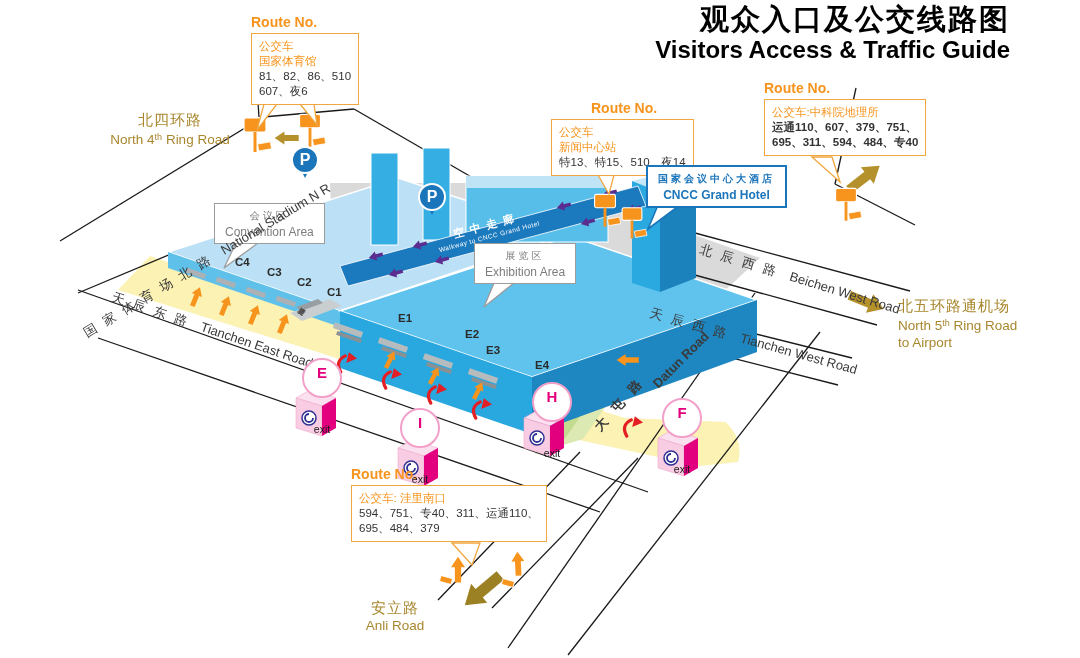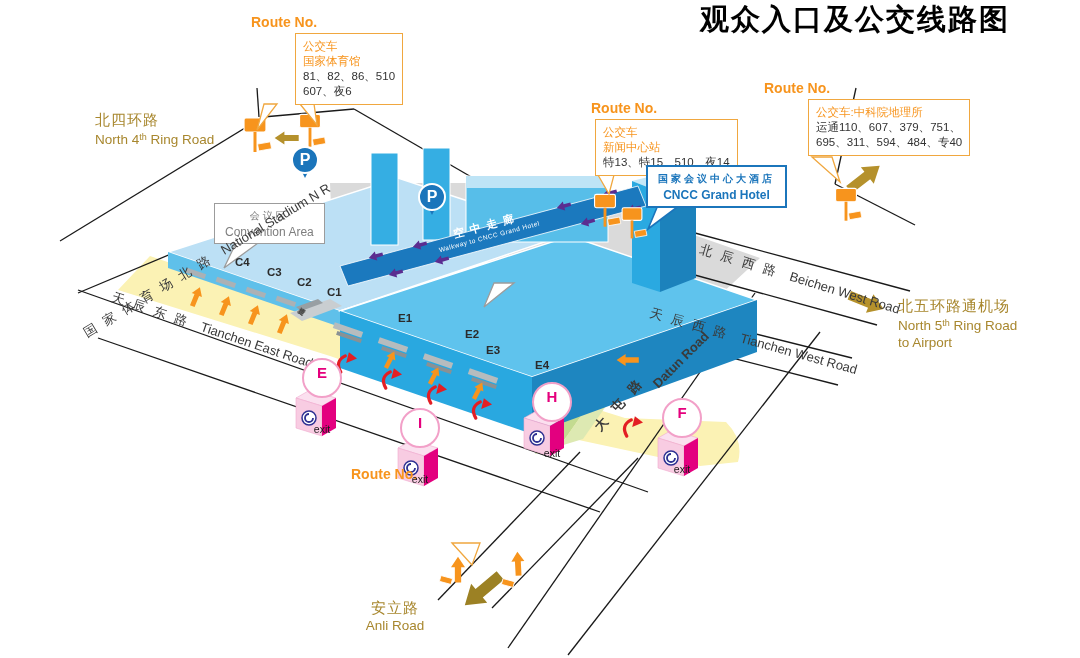--- a/index.html
+++ b/index.html
@@ -6,24 +6,24 @@
   body{font-family:"Liberation Sans","DejaVu Sans",sans-serif;}
   .stage{position:relative;width:1080px;height:658px;background:#fff;overflow:hidden;}
   .stage svg.map{position:absolute;left:0;top:0;}
 
   .title-block{position:absolute;right:70px;top:2px;text-align:right;font-weight:bold;color:#000;}
   .title-zh{font-size:29px;letter-spacing:2px;line-height:34px;}
   .title-en{font-size:24px;line-height:28px;}
 
   .route{position:absolute;white-space:nowrap;padding-left:8px;}
   .route-title{color:#F7941D;font-weight:bold;font-size:14px;line-height:17px;margin-bottom:2px;}
-  .route-body{border:1.5px solid #F0A73F;background:#fff;padding:5px 7px;font-size:11.5px;line-height:15px;display:inline-block;margin-left:44px;}
+  .route-body{border:1.5px solid #F0A73F;background:#fff;padding:5px 7px;font-size:11.5px;line-height:15px;display:inline-block;}
   .rt-orange{color:#F7941D;}
   .rt-num{color:#333;}
-  .rt-bold{font-weight:normal;}
+  .rt-bold{font-weight:bold;}
 
   .bubble{position:absolute;border:1.5px solid #9C9C9C;background:#fff;text-align:center;padding:3px 10px;color:#7E7E7E;white-space:nowrap;}
   .bubble .zh{font-size:10px;letter-spacing:3px;line-height:18px;}
   .bubble .en{font-size:12px;line-height:15px;letter-spacing:0;}
   .bubble-hotel{border:2px solid #1B75BB;color:#1B75BB;font-weight:bold;}
 
   .rl{position:absolute;white-space:nowrap;transform-origin:left center;}
   .rl-dark{color:#3A3A3A;font-size:13px;}
   .rl-gold{color:#A8872E;}
   .gold-zh{font-size:15px;line-height:19px;letter-spacing:1px;}
@@ -199,20 +199,21 @@
     <polygon points="812,157 840,182 832,157" fill="#FFF" stroke="#F0A73F" stroke-width="1.3"></polygon>
     <polygon points="452,543 472,565 480,543" fill="#FFF" stroke="#F0A73F" stroke-width="1.3"></polygon>
     <polygon points="236,243 224,268 258,243" fill="#FFF" stroke="#9C9C9C" stroke-width="1.3"></polygon>
     <polygon points="494,283 484,307 514,283" fill="#FFF" stroke="#9C9C9C" stroke-width="1.3"></polygon>
     <polygon points="658,205 648,229 680,205" fill="#FFF" stroke="#1B75BB" stroke-width="1.6"></polygon>
   </g>
 </svg>
 
 <div class="title-block">
   <div class="title-zh">观众入口及公交线路图</div>
+  <div class="title-en">Visitors Access &amp; Traffic Guide</div>
 </div>
 
 <div class="route" style="left:243px;top:14px">
   <div class="route-title">Route No.</div>
   <div class="route-body">
     <div class="rt-orange">公交车</div>
     <div class="rt-orange">国家体育馆</div>
     <div class="rt-num">81、82、86、510</div>
     <div class="rt-num">607、夜6</div>
   </div>
@@ -231,32 +232,41 @@
   <div class="route-title">Route No.</div>
   <div class="route-body">
     <div class="rt-orange">公交车:中科院地理所</div>
     <div class="rt-num rt-bold">运通110、607、379、751、</div>
     <div class="rt-num rt-bold">695、311、594、484、专40</div>
   </div>
 </div>
 
 <div class="route" style="left:343px;top:466px">
   <div class="route-title">Route No.</div>
+  <div class="route-body">
+    <div class="rt-orange">公交车: 洼里南口</div>
+    <div class="rt-num">594、751、专40、311、运通110、</div>
+    <div class="rt-num">695、484、379</div>
+  </div>
 </div>
 
 <div class="bubble" style="left:214px;top:203px">
   <div class="zh">会议区</div>
   <div class="en">Convention Area</div>
 </div>
+<div class="bubble" style="left:474px;top:243px">
+  <div class="zh">展览区</div>
+  <div class="en">Exhibition Area</div>
+</div>
 <div class="bubble bubble-hotel" style="left:646px;top:165px">
   <div class="zh">国家会议中心大酒店</div>
   <div class="en">CNCC Grand Hotel</div>
 </div>
 
-<div class="rl rl-gold" style="left:95px;top:110px;width:150px;text-align:left">
+<div class="rl rl-gold" style="left:95px;top:110px;width:150px;text-align:center">
   <div class="gold-zh">北四环路</div>
   <div class="gold-en"><span>North 4</span><sup class="th">th</sup><span> Ring Road</span></div>
 </div>
 
 <div class="rl rl-dark" style="left:85px;top:325px;transform:rotate(-31deg)">
   <span class="zh-sp">国家体育场北路</span><span class="en-gap">National Stadium N R</span>
 </div>
 
 <div class="rl rl-dark" style="left:112px;top:288px;transform:rotate(18.5deg)">
   <span class="zh-sp">天辰东路</span><span class="en-gap">Tianchen East Road</span>

